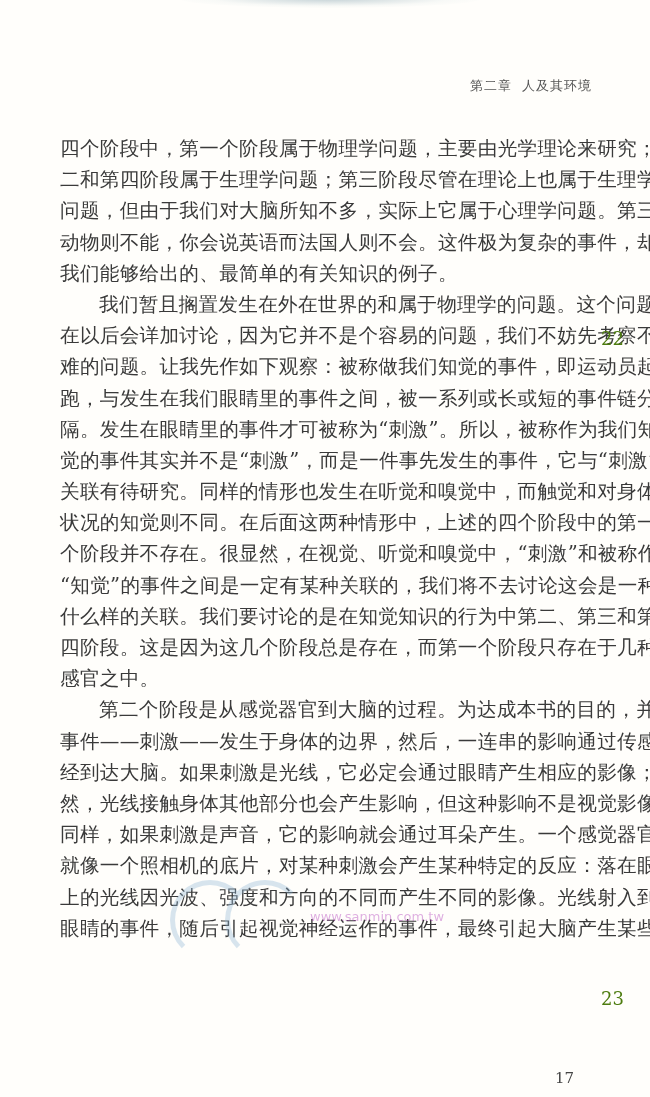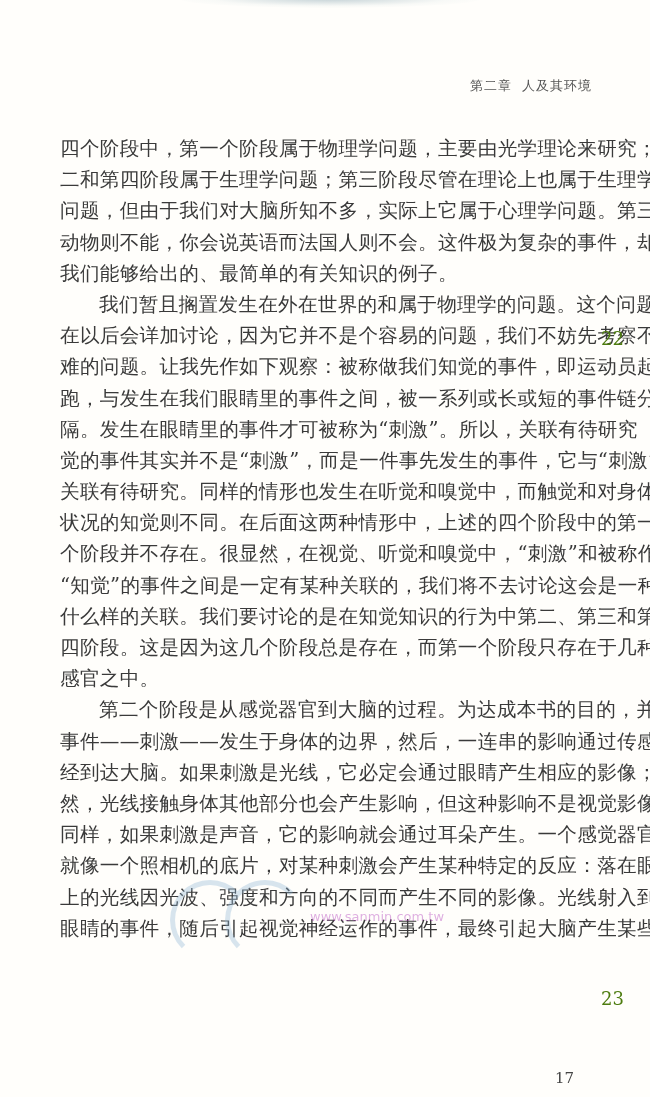--- a/index.html
+++ b/index.html
@@ -65,21 +65,21 @@
     <div class="line">二和第四阶段属于生理学问题；第三阶段尽管在理论上也属于生理学</div>
     <div class="line">问题，但由于我们对大脑所知不多，实际上它属于心理学问题。第三阶</div>
     <div class="line">动物则不能，你会说英语而法国人则不会。这件极为复杂的事件，却是</div>
     <div class="line last">我们能够给出的、最简单的有关知识的例子。</div>
   </div>
   <div class="paragraph">
     <div class="line indent">我们暂且搁置发生在外在世界的和属于物理学的问题。这个问题</div>
     <div class="line">在以后会详加讨论，因为它并不是个容易的问题，我们不妨先考察不太</div>
     <div class="line">难的问题。让我先作如下观察：被称做我们知觉的事件，即运动员起</div>
     <div class="line">跑，与发生在我们眼睛里的事件之间，被一系列或长或短的事件链分</div>
-    <div class="line">隔。发生在眼睛里的事件才可被称为“刺激”。所以，关联有待研究</div>
+    <div class="line">隔。发生在眼睛里的事件才可被称为“刺激”。所以，被称作为我们知</div>
     <div class="line">觉的事件其实并不是“刺激”，而是一件事先发生的事件，它与“刺激”的</div>
     <div class="line">关联有待研究。同样的情形也发生在听觉和嗅觉中，而触觉和对身体</div>
     <div class="line">状况的知觉则不同。在后面这两种情形中，上述的四个阶段中的第一</div>
     <div class="line">个阶段并不存在。很显然，在视觉、听觉和嗅觉中，“刺激”和被称作为</div>
     <div class="line">“知觉”的事件之间是一定有某种关联的，我们将不去讨论这会是一种</div>
     <div class="line">什么样的关联。我们要讨论的是在知觉知识的行为中第二、第三和第</div>
     <div class="line">四阶段。这是因为这几个阶段总是存在，而第一个阶段只存在于几种</div>
     <div class="line last">感官之中。</div>
   </div>
   <div class="paragraph">

